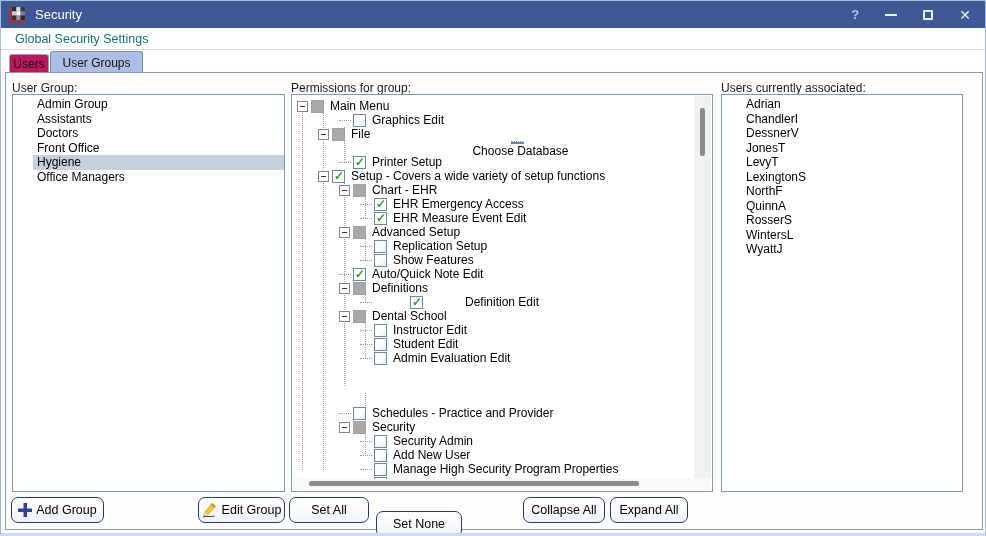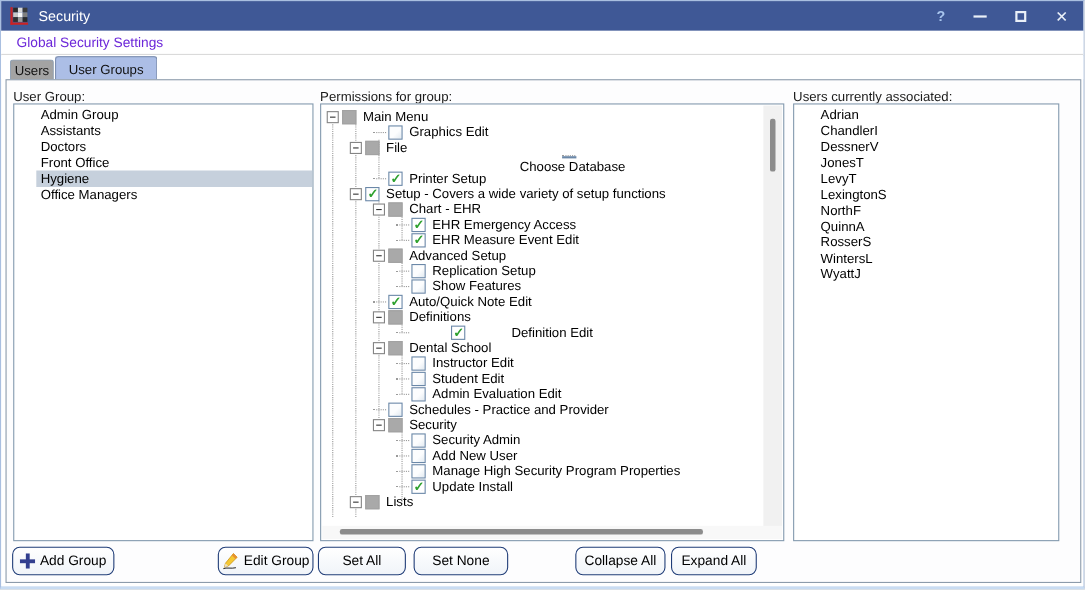--- a/index.html
+++ b/index.html
@@ -21,29 +21,29 @@
   .tc-help { color:#A9C6EE; font-size:13px; font-weight:bold; cursor:default; }
   .tc-min { width:12px; height:2px; background:#EAF0F8; }
   .tc-max { width:10px; height:10px; border:2px solid #EAF0F8; }
   .tc-close { color:#EAF0F8; font-size:14px; line-height:14px; }
   .tc-btn { display:flex; align-items:center; justify-content:center; height:27px; }
   
   .menubar {
     position:absolute; left:0; top:27px; right:0; height:22px; background:#FFFFFF;
     border-bottom:1px solid #DADADA; display:flex; align-items:center;
   }
-  .menu-item { font-size:12.5px; color:#6d28d9; padding:0 6px; margin-left:8px; }
+  .menu-item { font-size:12.5px; color:#0f766e; padding:0 6px; margin-left:8px; }
   
   .tabstrip { position:absolute; left:0; top:50px; right:0; height:21px; background:#fff; }
   .tab {
     position:absolute; font-size:12px; color:#111; text-align:center;
     border:1px solid #93A3B5; border-bottom:none; border-radius:3px 3px 0 0;
     display:flex; align-items:center; justify-content:center;
   }
-  .tab-users { left:8px; top:3px; width:40px; height:19px; background:#a3a3a3; }
+  .tab-users { left:8px; top:3px; width:40px; height:19px; background:#be185d; }
   .tab-usergroups { left:49px; top:0px; width:93px; height:22px; background:#ACBEE6; border-color:#7E90B2; }
   
   .content {
     position:absolute; left:4px; top:71px; width:978px; height:458px;
     background:#FDFDFE; border:1px solid #8C9BAB;
   }
   .panel-label { position:absolute; font-size:12px; color:#1a1a1a; top:8px; white-space:nowrap; }
   .lbl-groups { left:6px; }
   .lbl-perms { left:285px; }
   .lbl-users { left:715px; }
@@ -87,21 +87,21 @@
   
   .btn {
     position:absolute; top:424px; height:26px; border:1px solid #1F3C77; border-radius:7px;
     background:linear-gradient(#FFFFFF,#F0F4F9); font-size:12.5px; color:#000;
     display:flex; align-items:center; justify-content:center; gap:4px;
     font-family:"Liberation Sans", sans-serif; cursor:default;
   }
   .btn-add { left:5px; width:93px; }
   .btn-edit { left:192px; width:87px; }
   .btn-setall { left:283px; width:80px; }
-  .btn-setnone { left:370px; width:86px; }
+  .btn-setnone { left:370px; width:86px;margin-top:14px; }
   .btn-collapse { left:517px; width:82px; }
   .btn-expand { left:604px; width:78px; }
   .icon { display:inline-flex; }
 </style>
 </head>
 <body>
 
 <div class="window">
 
   <div class="titlebar">
@@ -247,21 +247,21 @@
           <div class="tree-row" style="padding-left: 67px;">
             <span class="stub"></span>
             <span class="cb unchecked"></span>
             <span class="tree-label">Student Edit</span>
           </div>
           <div class="tree-row" style="padding-left: 67px;">
             <span class="stub"></span>
             <span class="cb unchecked"></span>
             <span class="tree-label">Admin Evaluation Edit</span>
           </div>
-          <div class="tree-row" style="padding-left: 46px;">
+          <div class="tree-row" style="padding-left: 46px; margin-top: 41px;">
             <span class="stub"></span>
             <span class="cb unchecked"></span>
             <span class="tree-label">Schedules - Practice and Provider</span>
           </div>
           <div class="tree-row" style="padding-left: 46px;">
             <span class="exp"></span>
             <span class="cb gray"></span>
             <span class="tree-label">Security</span>
           </div>
           <div class="tree-row" style="padding-left: 67px;">

